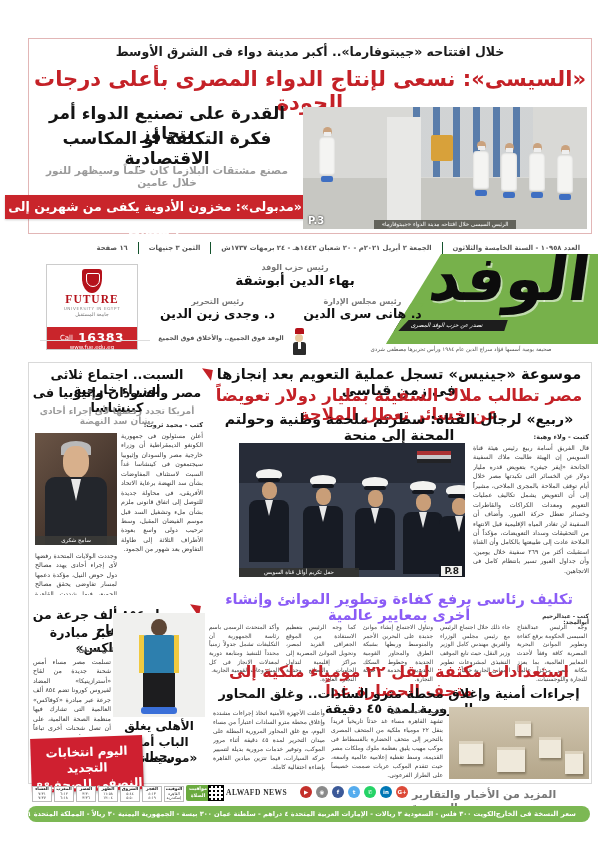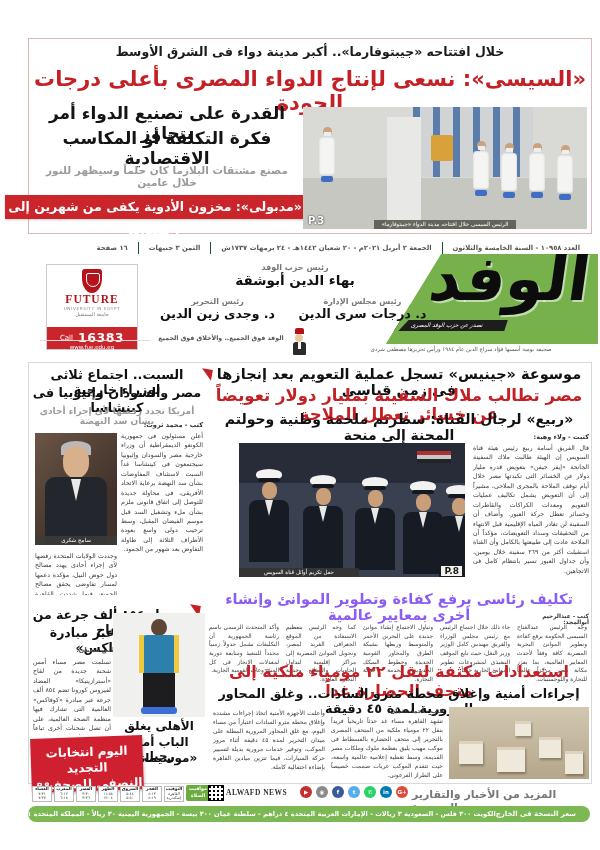--- a/index.html
+++ b/index.html
@@ -245,21 +245,21 @@
       <span class="c3">www.fue.edu.eg</span>
     </div>
   </div>
 
   <div class="abs chairman ctr">
     <div class="mh-title">رئيس حزب الوفد</div>
     <div class="mh-name">بهاء الدين أبوشقة</div>
   </div>
   <div class="abs board ctr">
     <div class="mh-title">رئيس مجلس الإدارة</div>
-    <div class="mh-name">د. درجات سرى الدين</div>
+    <div class="mh-name">د. هانى سرى الدين</div>
   </div>
   <div class="abs editor ctr">
     <div class="mh-title">رئيس التحرير</div>
     <div class="mh-name">د. وجدى زين الدين</div>
   </div>
 
   <div class="abs effendi">
     <div class="fez"></div>
     <div class="eface"></div>
     <div class="ebody">

